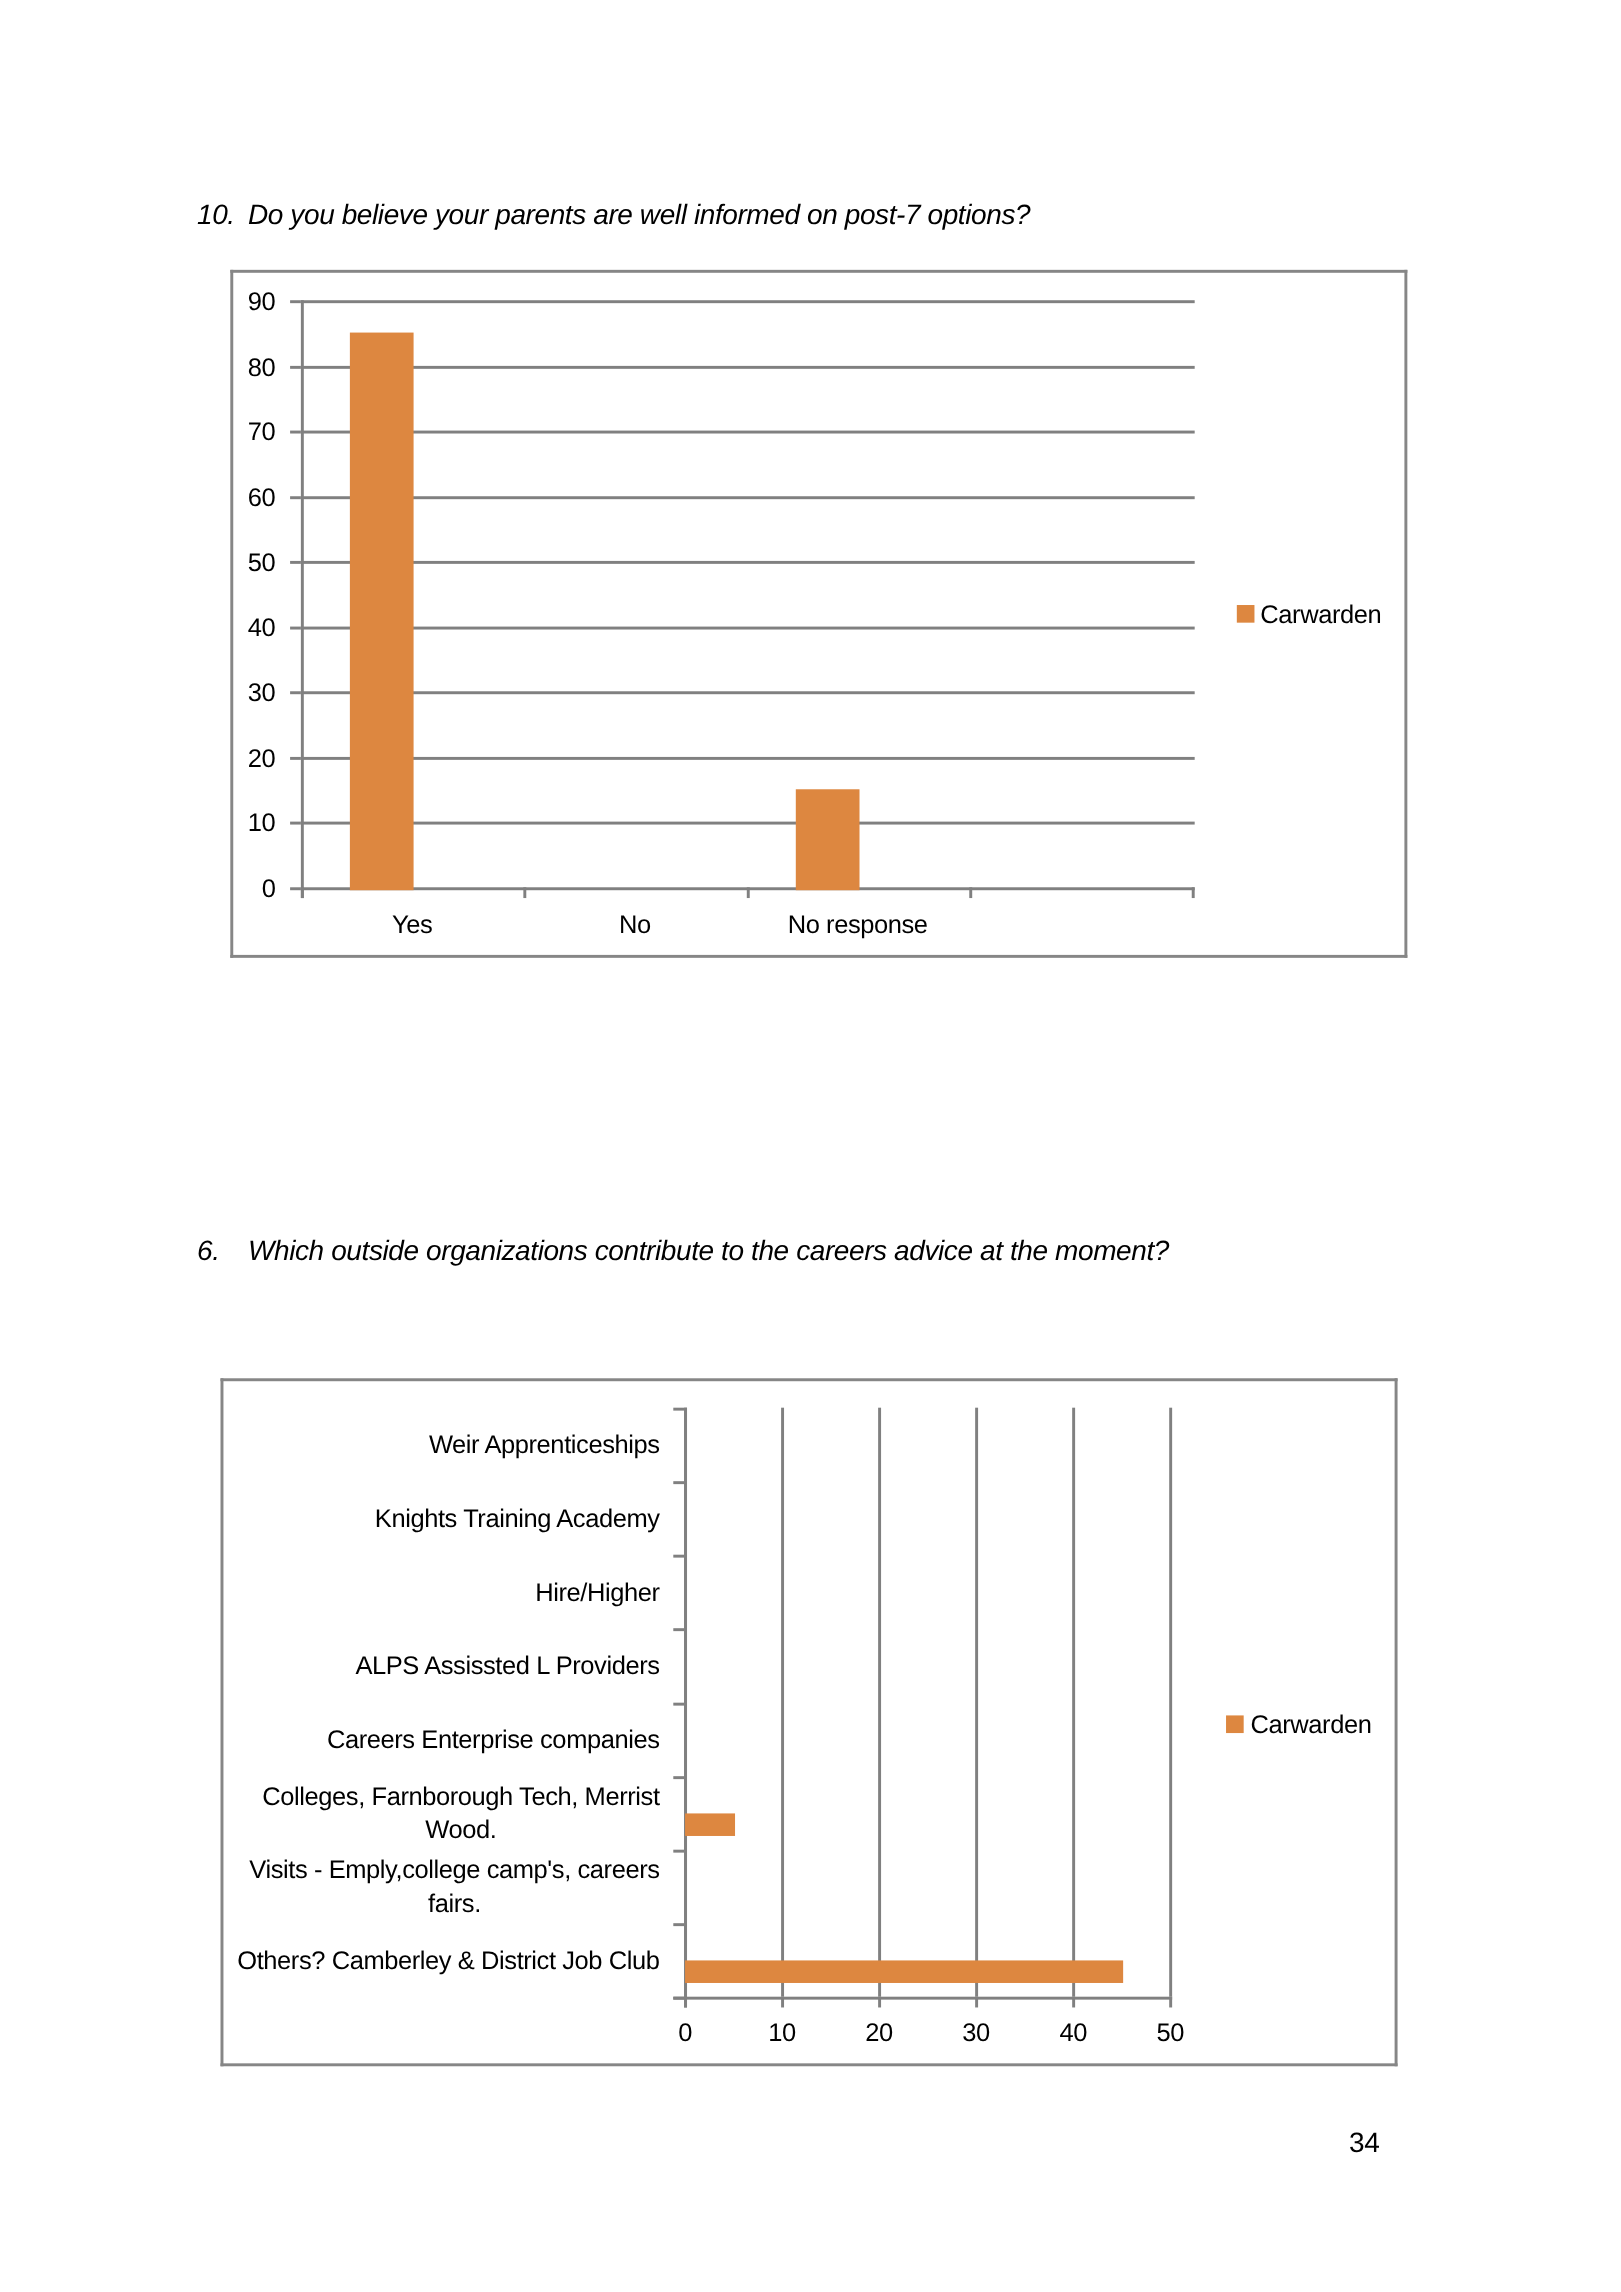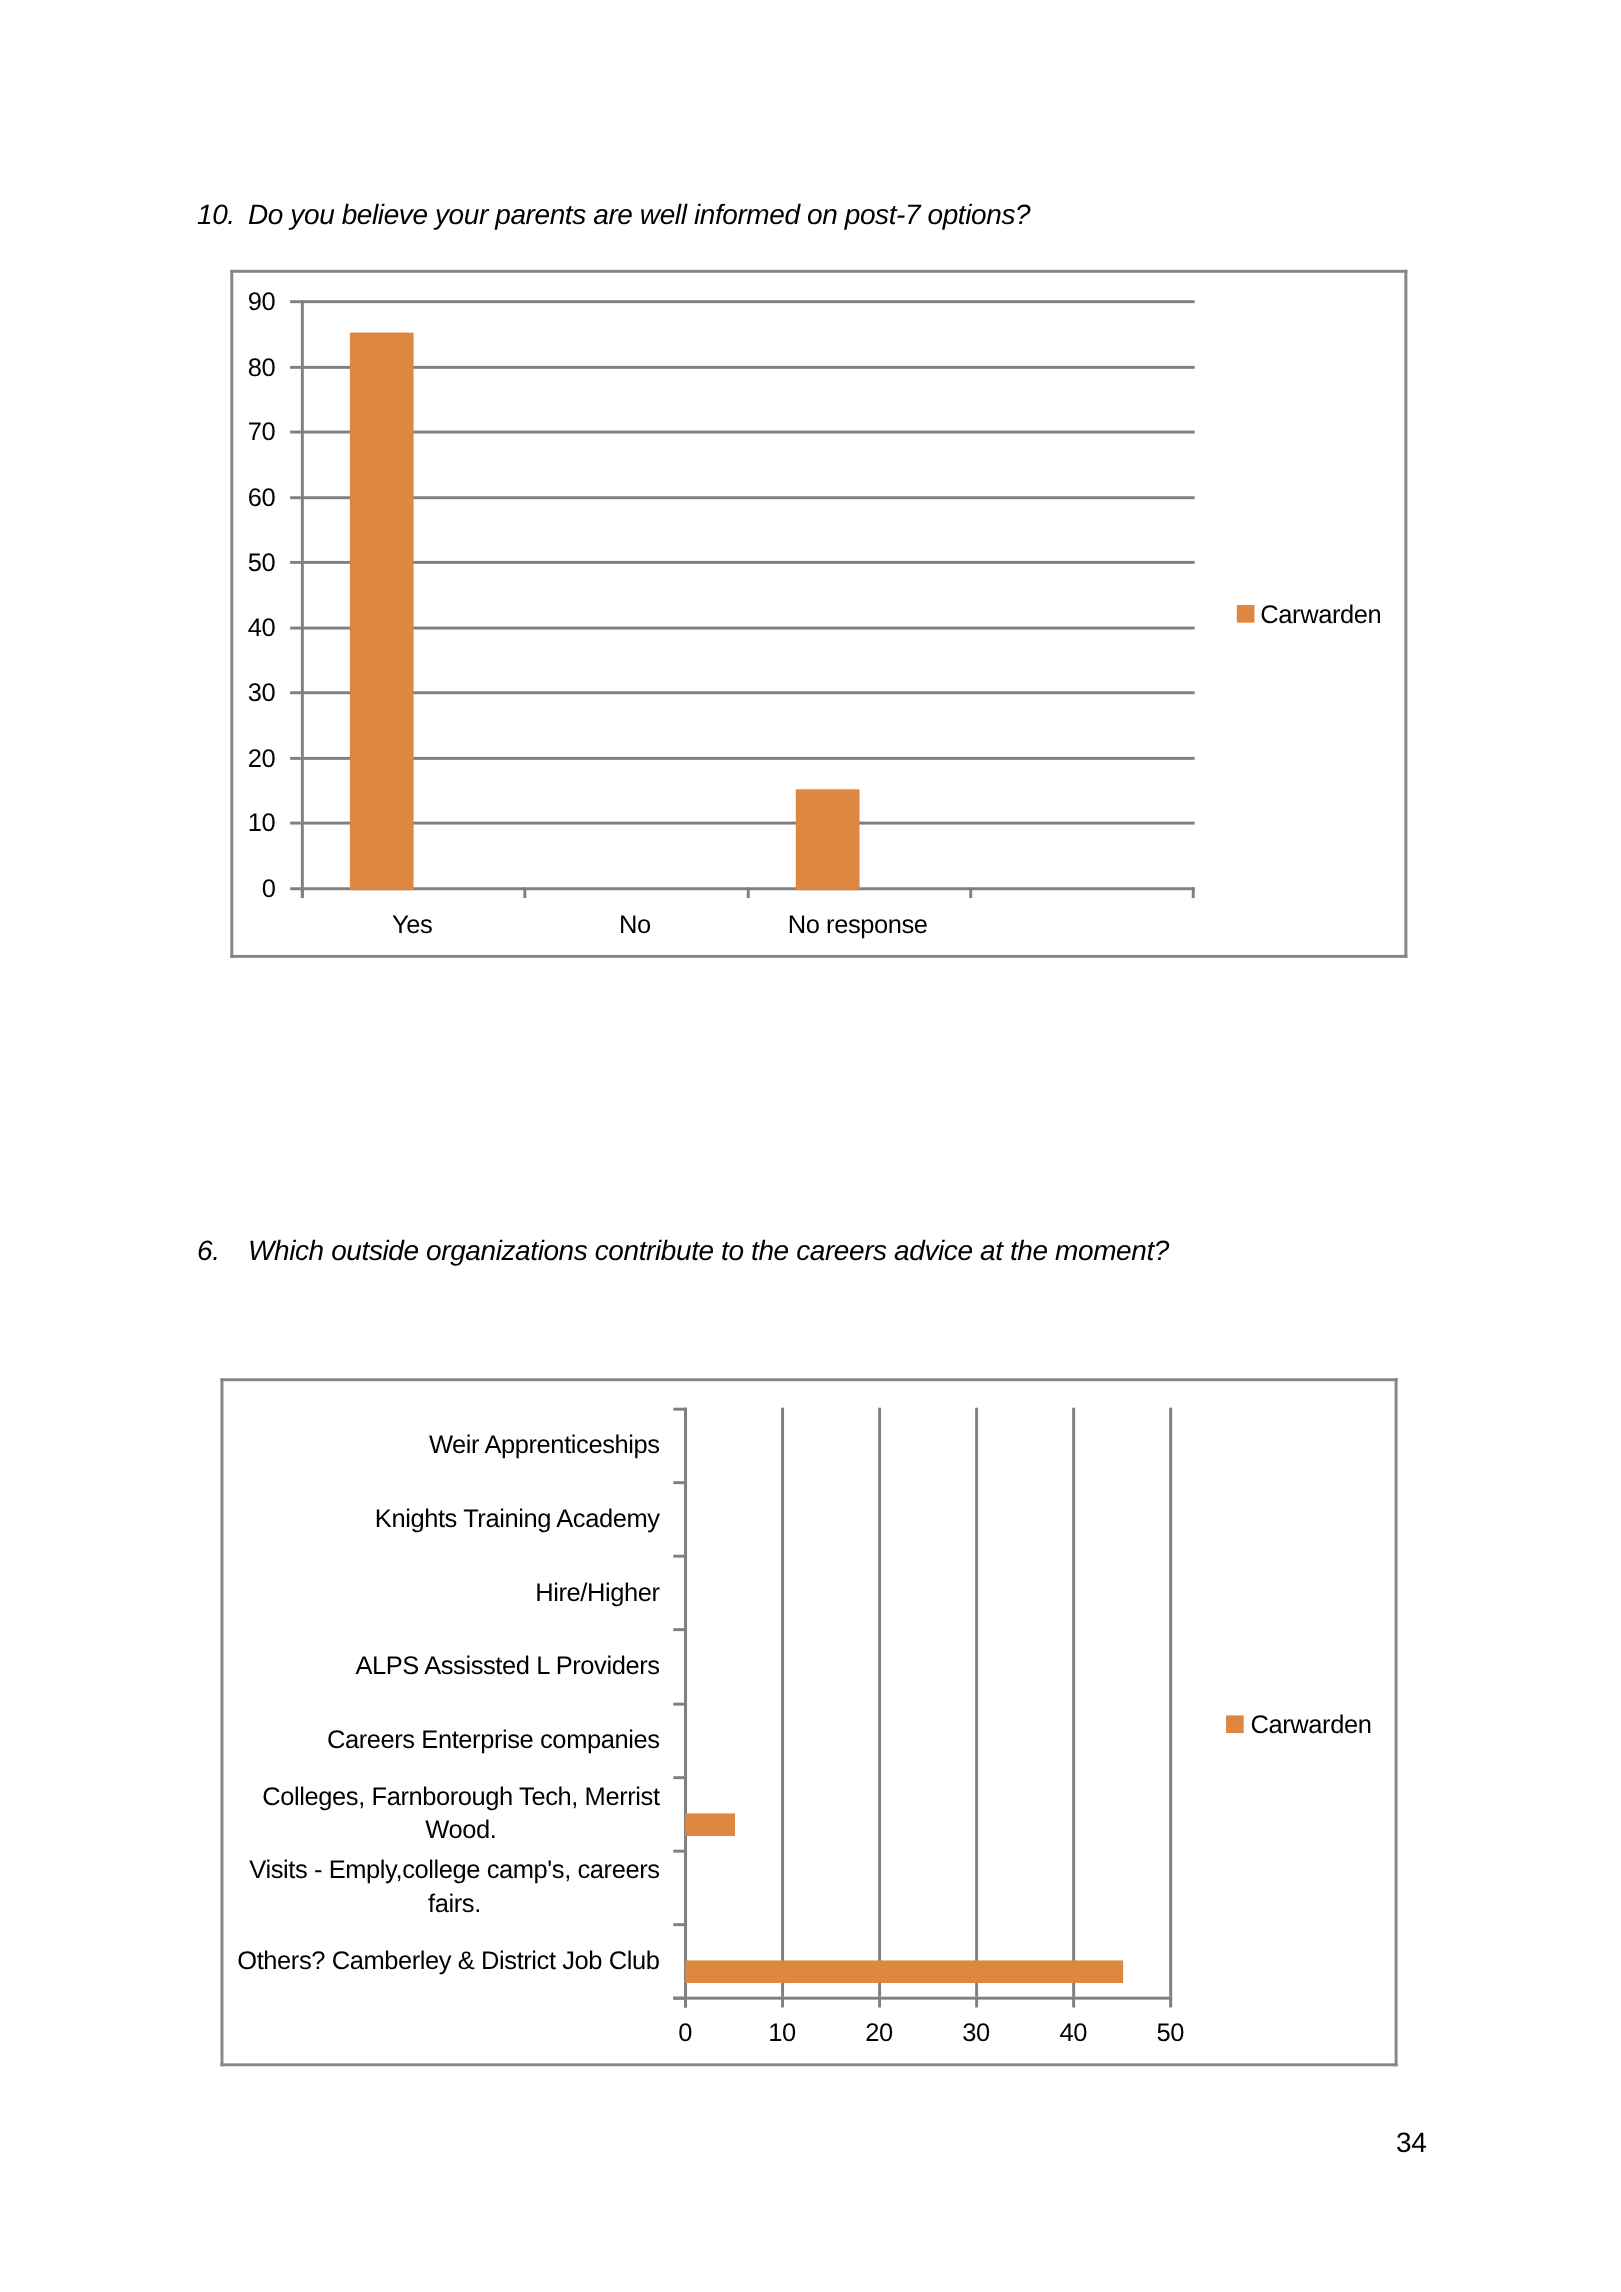--- a/index.html
+++ b/index.html
@@ -122,16 +122,16 @@
       <text x="673" y="1783.0625" text-anchor="end" fill="#000" font-family="&quot;Liberation Sans&quot;, sans-serif" font-size="26" letter-spacing="-0.42">Careers Enterprise companies</text>
       <text x="673" y="1841.1875" text-anchor="end" fill="#000" font-family="&quot;Liberation Sans&quot;, sans-serif" font-size="26" letter-spacing="-0.42">Colleges, Farnborough Tech, Merrist</text>
       <text x="470.3203125" y="1875.1875" text-anchor="middle" fill="#000" font-family="&quot;Liberation Sans&quot;, sans-serif" font-size="26" letter-spacing="-0.42">Wood.</text>
       <text x="673" y="1916.3125" text-anchor="end" fill="#000" font-family="&quot;Liberation Sans&quot;, sans-serif" font-size="26" letter-spacing="-0.42">Visits - Emply,college camp's, careers</text>
       <text x="463.6796875" y="1950.3125" text-anchor="middle" fill="#000" font-family="&quot;Liberation Sans&quot;, sans-serif" font-size="26" letter-spacing="-0.42">fairs.</text>
       <text x="673" y="2008.4375" text-anchor="end" fill="#000" font-family="&quot;Liberation Sans&quot;, sans-serif" font-size="26" letter-spacing="-0.42">Others? Camberley &amp; District Job Club</text>
       <rect x="1251" y="1750" width="18" height="18" fill="#DD8740"></rect>
       <text x="1276" y="1768" text-anchor="start" fill="#000" font-family="&quot;Liberation Sans&quot;, sans-serif" font-size="26" letter-spacing="-0.42">Carwarden</text>
     </svg>
 
-  <div class="pageno" style="left:1396px;top:2127px;">34</div>
+  <div class="pageno" style="left:1349px;top:2127px;">34</div>
 
 </div>
 
 
 </body></html>

